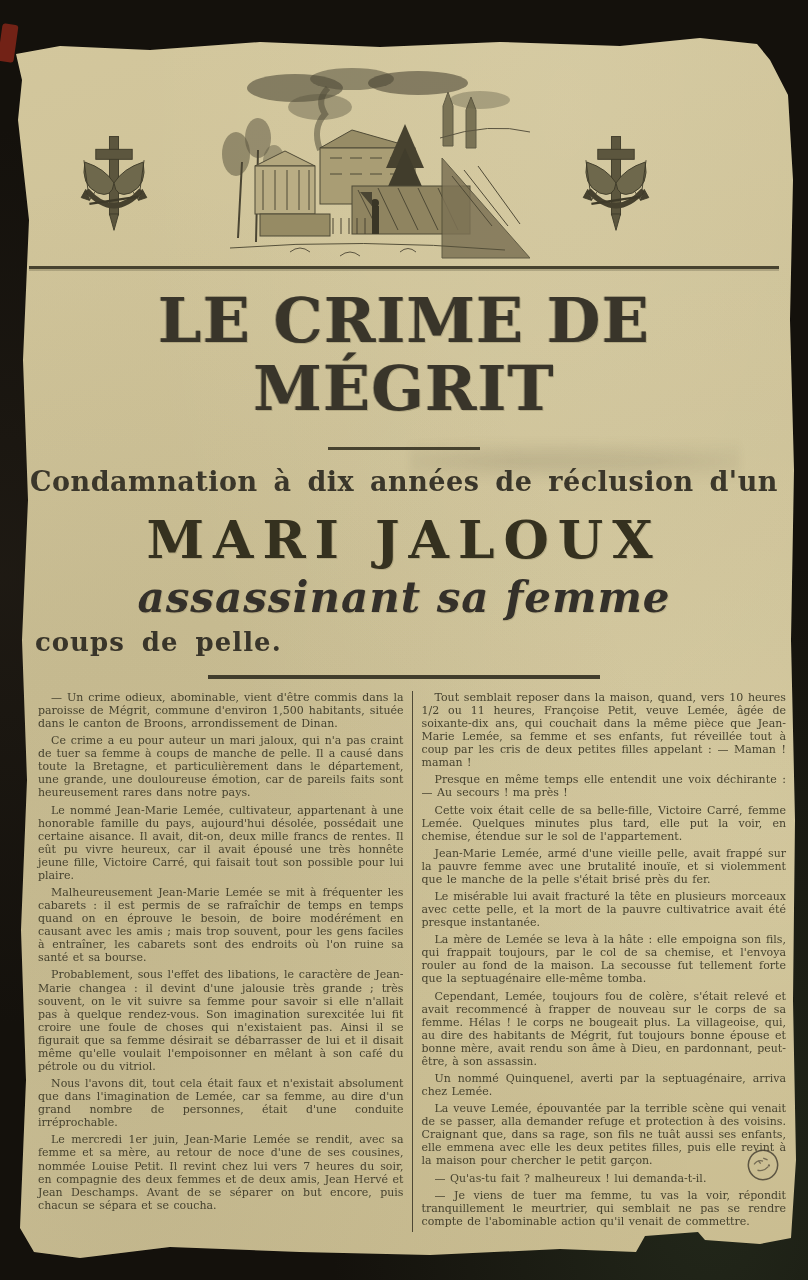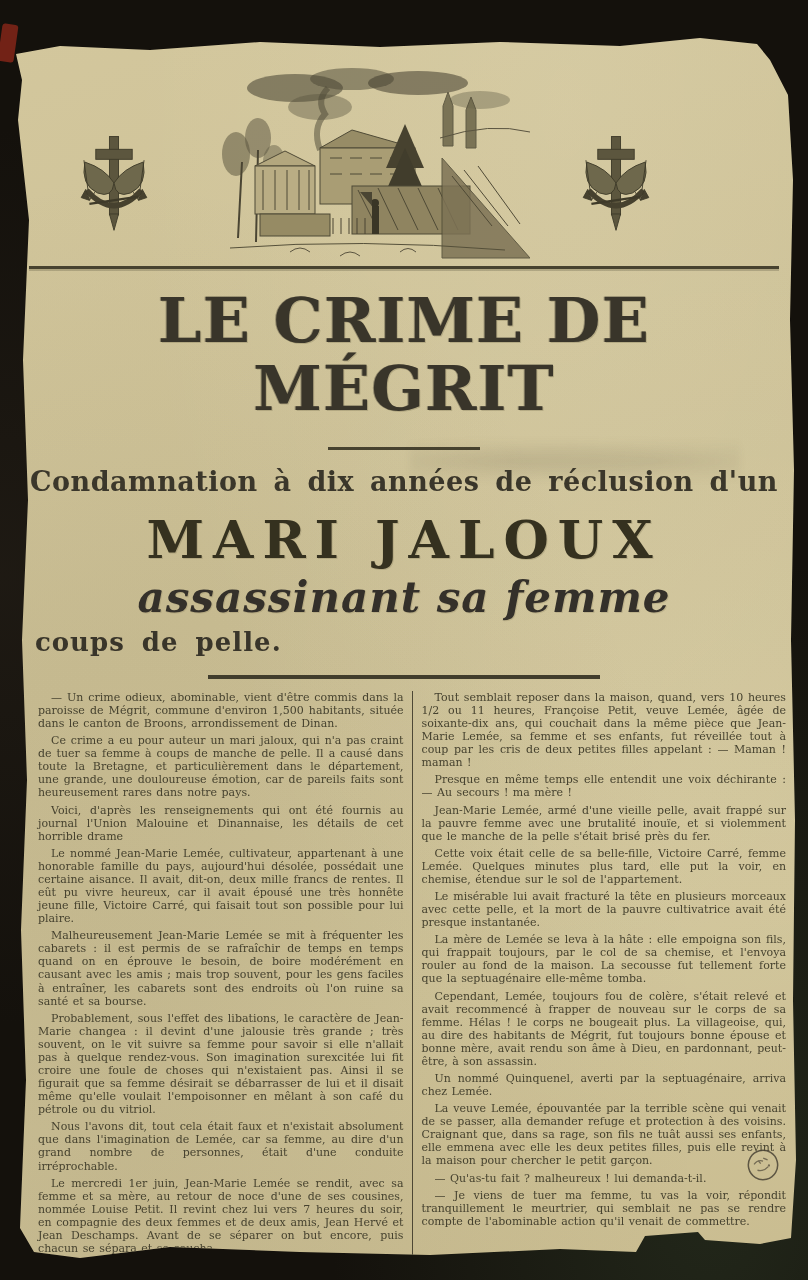--- a/index.html
+++ b/index.html
@@ -202,33 +202,32 @@
     <div class="headline-2">assassinant sa femme</div>
 
     <div class="headline-3">à coups de pelle.</div>
 
     <div class="rule-thick"></div>
 
     <div class="columns">
       <div class="col col-left">
           <p class="para">— Un crime odieux, abominable, vient d'être commis dans la paroisse de Mégrit, commune d'environ 1,500 habitants, située dans le canton de Broons, arrondissement de Dinan.</p>
           <p class="para">Ce crime a eu pour auteur un mari jaloux, qui n'a pas craint de tuer sa femme à coups de manche de pelle. Il a causé dans toute la Bretagne, et particulièrement dans le département, une grande, une douloureuse émotion, car de pareils faits sont heureusement rares dans notre pays.</p>
-          <p class="para">Voici, d'après les renseignements qui ont été fournis au journal l'Union Malouine et Dinannaise, les détails de cet horrible drame</p>
           <p class="para">Le nommé Jean-Marie Lemée, cultivateur, appartenant à une honorable famille du pays, aujourd'hui désolée, possédait une certaine aisance. Il avait, dit-on, deux mille francs de rentes. Il eût pu vivre heureux, car il avait épousé une très honnête jeune fille, Victoire Carré, qui faisait tout son possible pour lui plaire.</p>
           <p class="para">Malheureusement Jean-Marie Lemée se mit à fréquenter les cabarets : il est permis de se rafraîchir de temps en temps quand on en éprouve le besoin, de boire modérément en causant avec les amis ; mais trop souvent, pour les gens faciles à entraîner, les cabarets sont des endroits où l'on ruine sa santé et sa bourse.</p>
           <p class="para">Probablement, sous l'effet des libations, le caractère de Jean-Marie changea : il devint d'une jalousie très grande ; très souvent, on le vit suivre sa femme pour savoir si elle n'allait pas à quelque rendez-vous. Son imagination surexcitée lui fit croire une foule de choses qui n'existaient pas. Ainsi il se figurait que sa femme désirait se débarrasser de lui et il disait même qu'elle voulait l'empoisonner en mêlant à son café du pétrole ou du vitriol.</p>
           <p class="para">Nous l'avons dit, tout cela était faux et n'existait absolument que dans l'imagination de Lemée, car sa femme, au dire d'un grand nombre de personnes, était d'une conduite irréprochable.</p>
           <p class="para">Le mercredi 1er juin, Jean-Marie Lemée se rendit, avec sa femme et sa mère, au retour de noce d'une de ses cousines, nommée Louise Petit. Il revint chez lui vers 7 heures du soir, en compagnie des deux femmes et de deux amis, Jean Hervé et Jean Deschamps. Avant de se séparer on but encore, puis chacun se sépara et se coucha.</p>
         </div>
       <div class="col-divider"></div>
       <div class="col col-right">
           <p class="para">Tout semblait reposer dans la maison, quand, vers 10 heures 1/2 ou 11 heures, Françoise Petit, veuve Lemée, âgée de soixante-dix ans, qui couchait dans la même pièce que Jean-Marie Lemée, sa femme et ses enfants, fut réveillée tout à coup par les cris de deux petites filles appelant : — Maman ! maman !</p>
-          <p class="para">Presque en même temps elle entendit une voix déchirante : — Au secours ! ma mère !</p>
+          <p class="para">Presque en même temps elle entendit une voix déchirante : — Au secours ! ma près !</p>
+          <p class="para">Cette voix était celle de sa belle-fille, Victoire Carré, femme Lemée. Quelques minutes plus tard, elle put la voir, en chemise, étendue sur le sol de l'appartement.</p>
           <p class="para">Jean-Marie Lemée, armé d'une vieille pelle, avait frappé sur la pauvre femme avec une brutalité inouïe, et si violemment que le manche de la pelle s'était brisé près du fer.</p>
-          <p class="para">Cette voix était celle de sa belle-fille, Victoire Carré, femme Lemée. Quelques minutes plus tard, elle put la voir, en chemise, étendue sur le sol de l'appartement.</p>
           <p class="para">Le misérable lui avait fracturé la tête en plusieurs morceaux avec cette pelle, et la mort de la pauvre cultivatrice avait été presque instantanée.</p>
           <p class="para">La mère de Lemée se leva à la hâte : elle empoigna son fils, qui frappait toujours, par le col de sa chemise, et l'envoya rouler au fond de la maison. La secousse fut tellement forte que la septuagénaire elle-même tomba.</p>
           <p class="para">Cependant, Lemée, toujours fou de colère, s'était relevé et avait recommencé à frapper de nouveau sur le corps de sa femme. Hélas ! le corps ne bougeait plus. La villageoise, qui, au dire des habitants de Mégrit, fut toujours bonne épouse et bonne mère, avait rendu son âme à Dieu, en pardonnant, peut-être, à son assassin.</p>
           <p class="para">Un nommé Quinquenel, averti par la septuagénaire, arriva chez Lemée.</p>
           <p class="para">La veuve Lemée, épouvantée par la terrible scène qui venait de se passer, alla demander refuge et protection à des voisins. Craignant que, dans sa rage, son fils ne tuât aussi ses enfants, elle emmena avec elle les deux petites filles, puis elle revint à la maison pour chercher le petit garçon.</p>
           <p class="para">— Qu'as-tu fait ? malheureux ! lui demanda-t-il.</p>
           <p class="para">— Je viens de tuer ma femme, tu vas la voir, répondit tranquillement le meurtrier, qui semblait ne pas se rendre compte de l'abominable action qu'il venait de commettre.</p>
         </div>
     </div>
 

